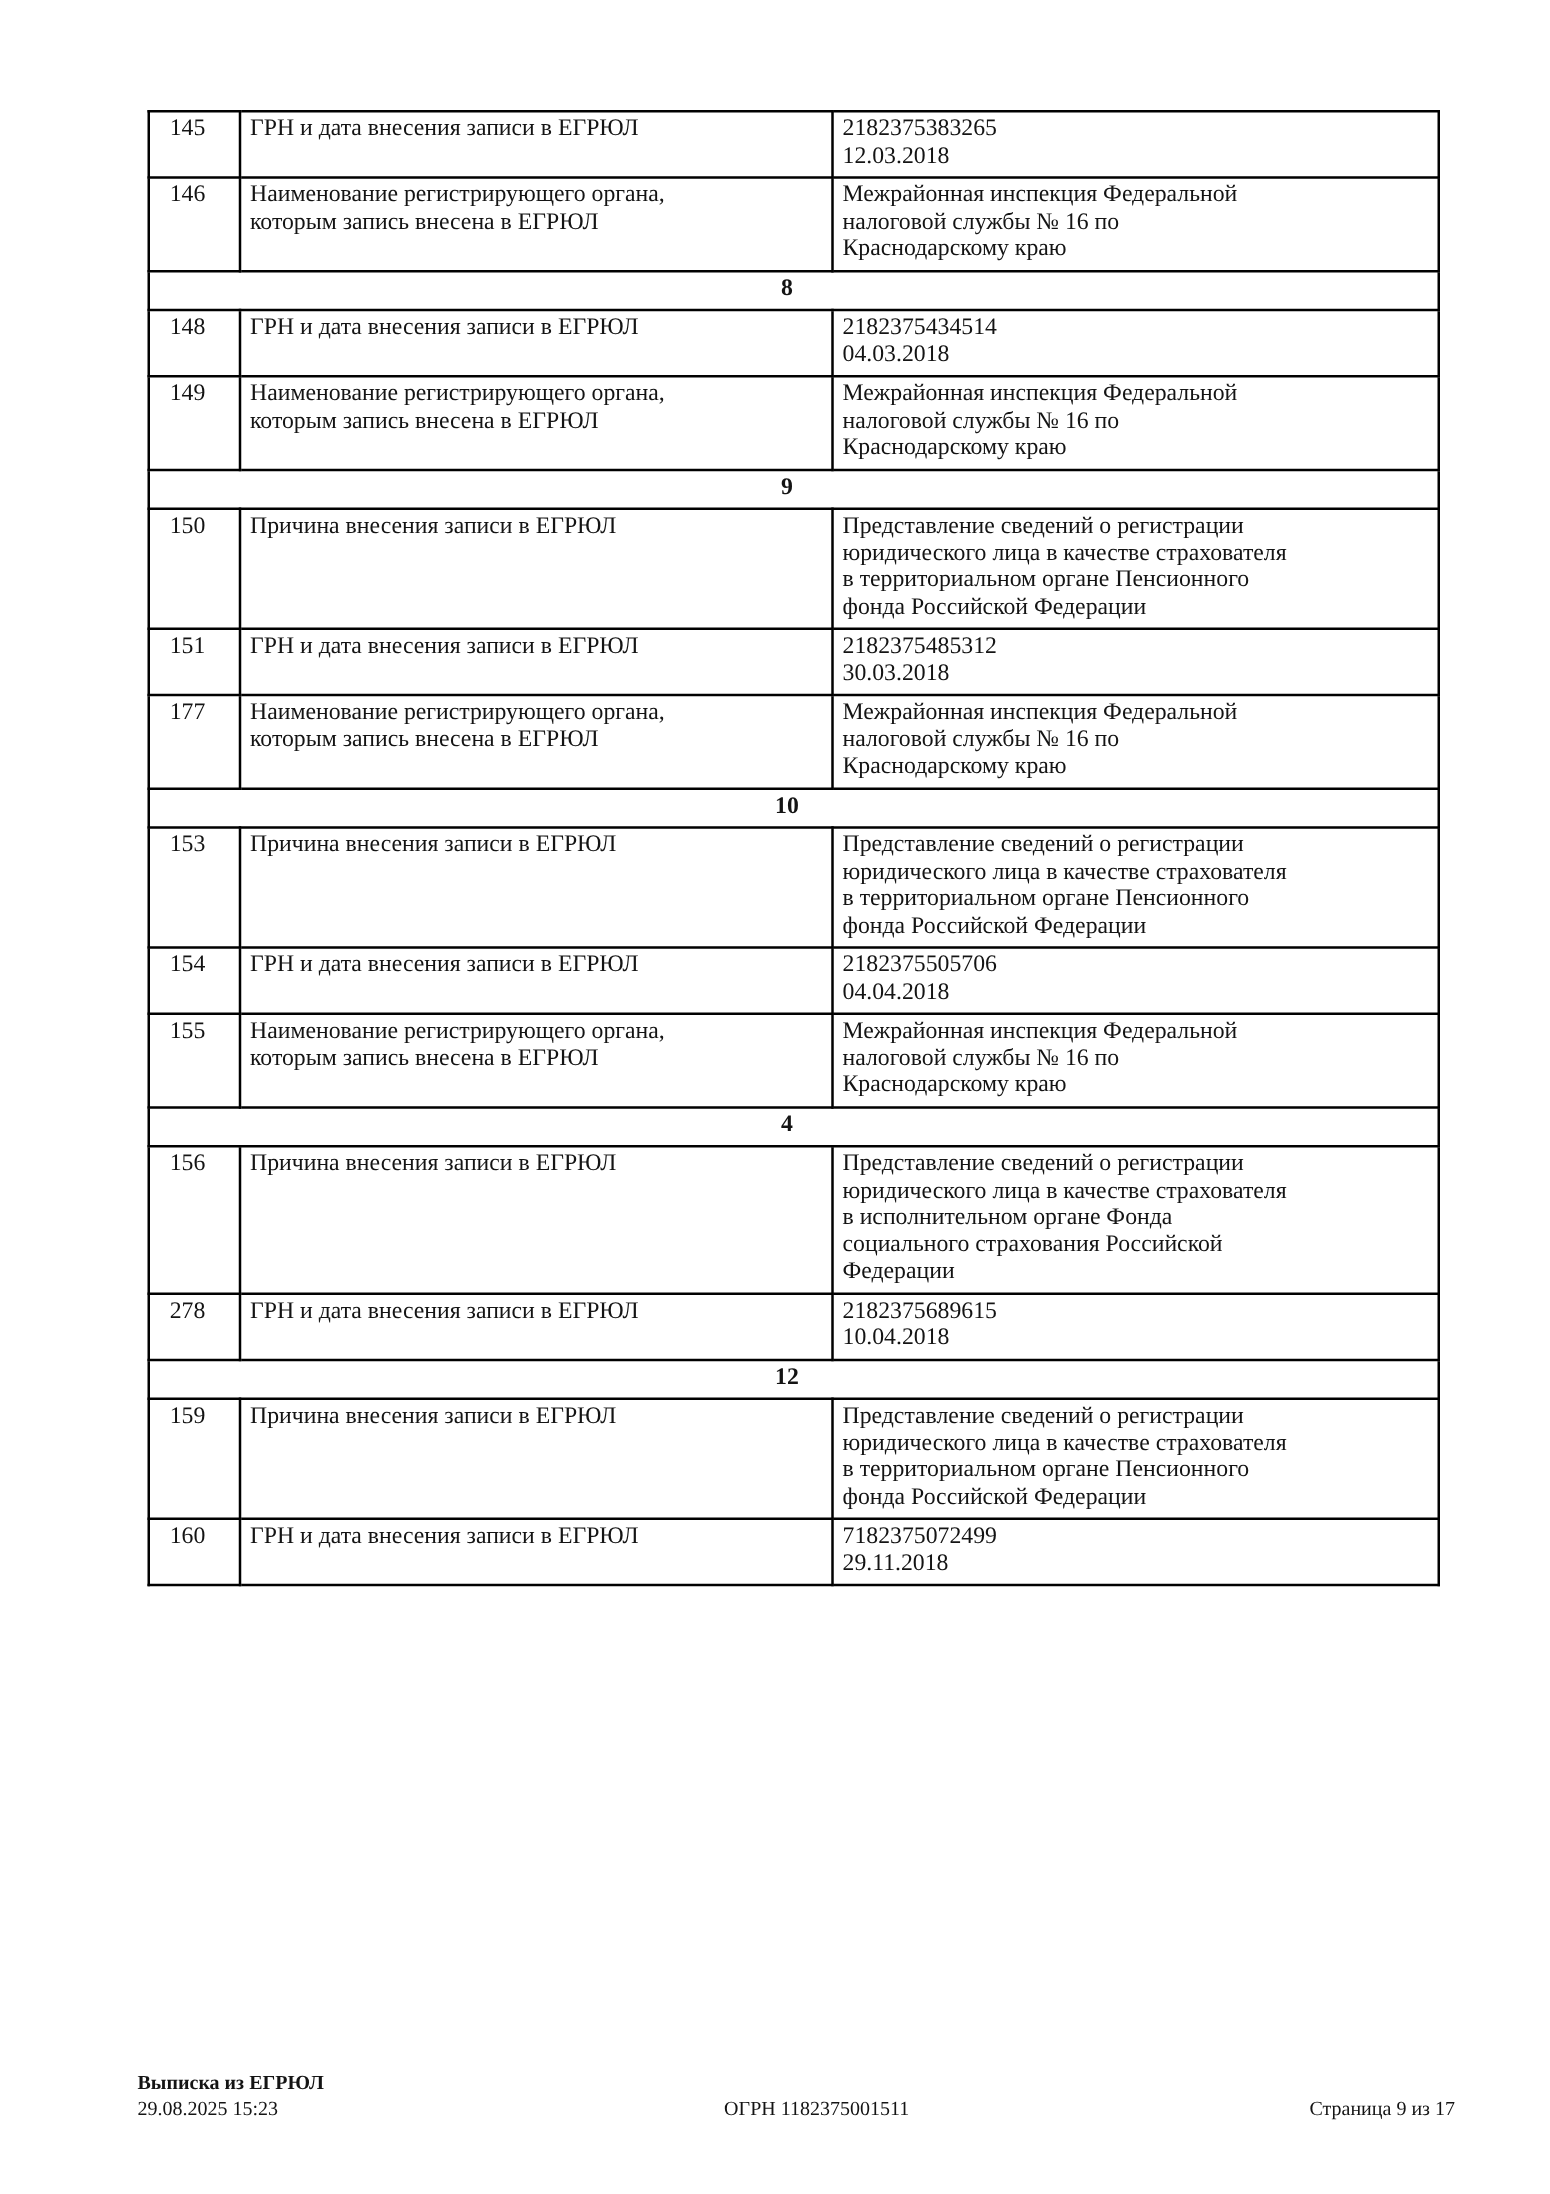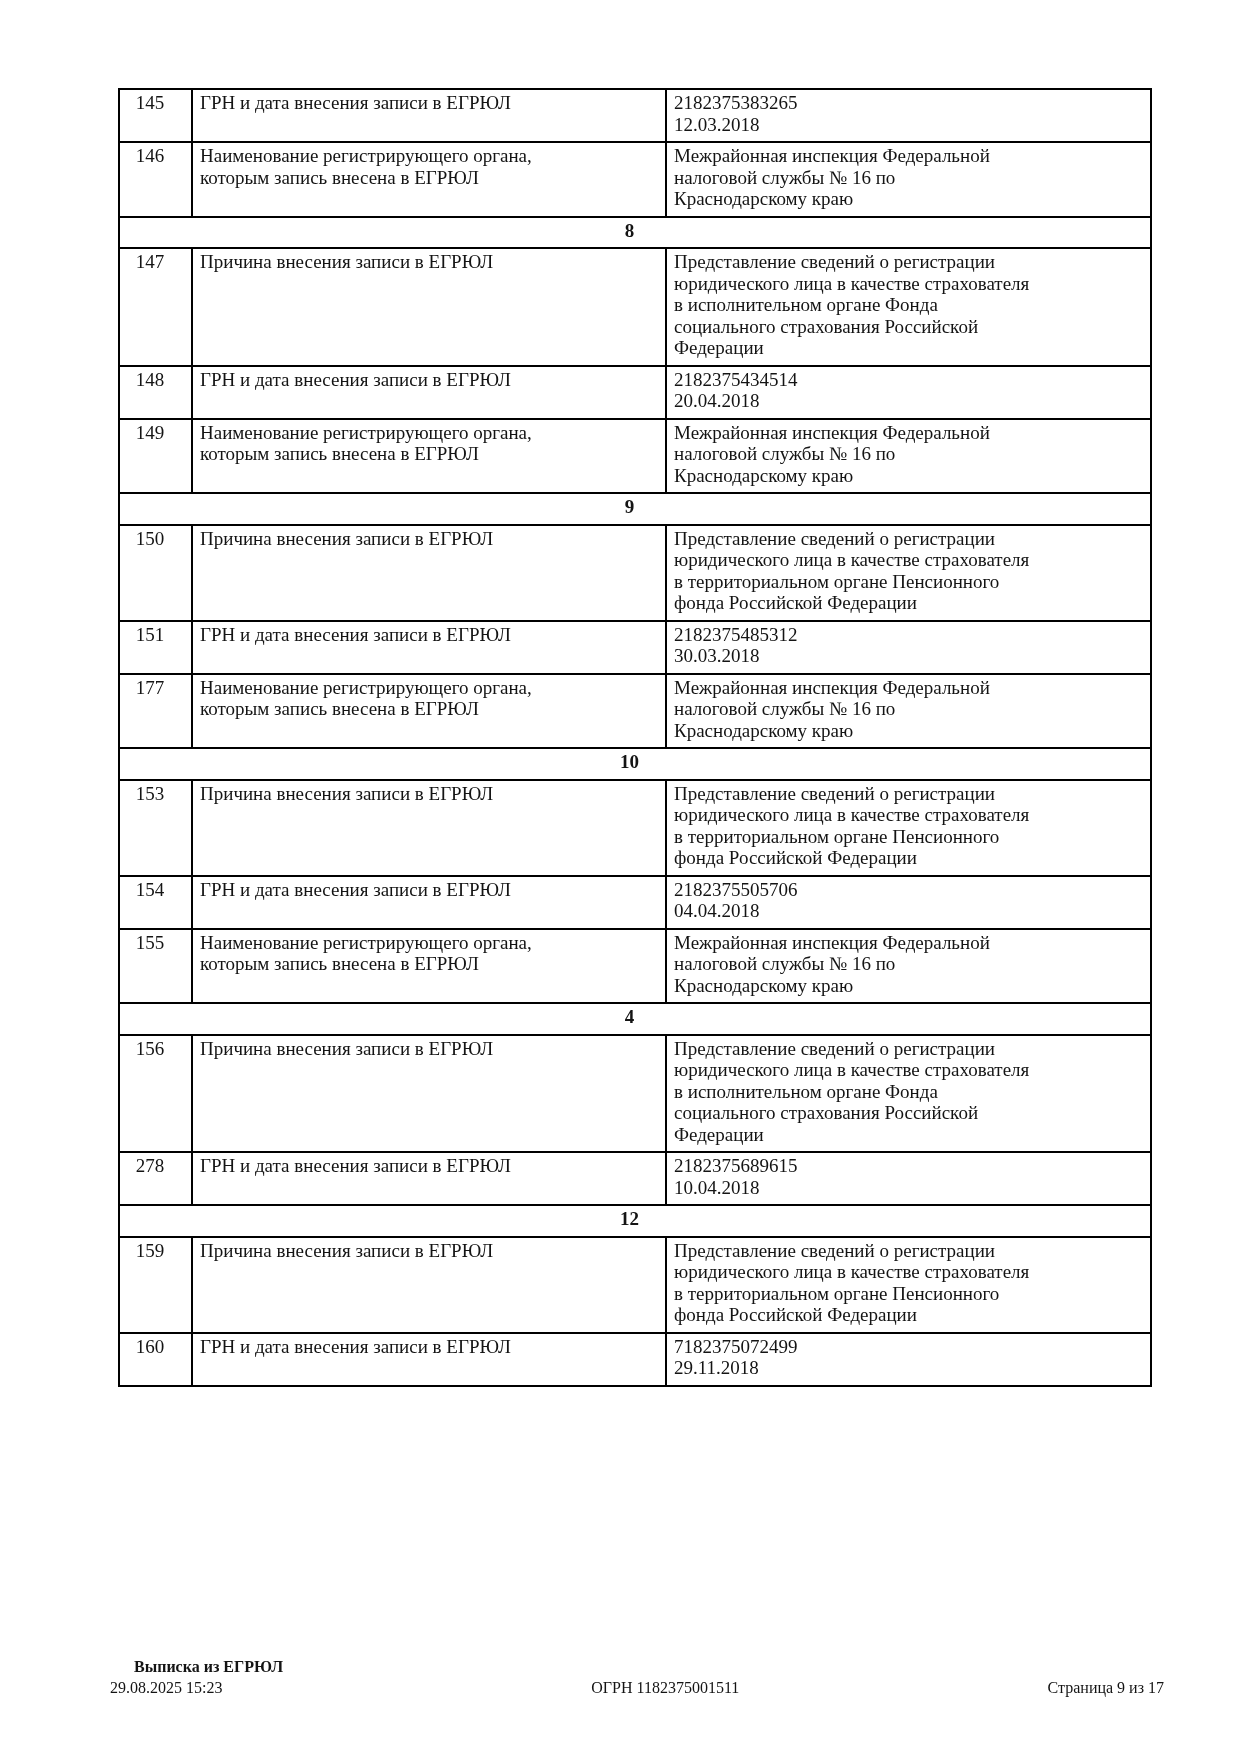--- a/index.html
+++ b/index.html
@@ -60,21 +60,20 @@
     top: 1656px;
     display: flex;
     justify-content: space-between;
     align-items: flex-end;
     font-size: 16px;
     line-height: 21px;
   }
   .footer .f-left {}
   .footer .f-left .doc-title {
     font-weight: 600;
-    margin-left: 24px;
   }
   .footer .f-center {
     text-align: center;
   }
   .footer .f-right {
     text-align: left;
   }
 </style>
 </head>
 <body>
@@ -99,33 +98,24 @@
           <td class="label-cell">Наименование регистрирующего органа,
 которым запись внесена в ЕГРЮЛ</td>
           <td class="value-cell">Межрайонная инспекция Федеральной
 налоговой службы № 16 по
 Краснодарскому краю</td>
         </tr>
         <tr>
           <td colspan="3" class="section-cell">8</td>
         </tr>
         <tr>
-          <td class="num-cell">147</td>
-          <td class="label-cell">Причина внесения записи в ЕГРЮЛ</td>
-          <td class="value-cell">Представление сведений о регистрации
-юридического лица в качестве страхователя
-в исполнительном органе Фонда
-социального страхования Российской
-Федерации</td>
-        </tr>
-        <tr>
           <td class="num-cell">148</td>
           <td class="label-cell">ГРН и дата внесения записи в ЕГРЮЛ</td>
           <td class="value-cell">2182375434514
-20.04.2018</td>
+04.03.2018</td>
         </tr>
         <tr>
           <td class="num-cell">149</td>
           <td class="label-cell">Наименование регистрирующего органа,
 которым запись внесена в ЕГРЮЛ</td>
           <td class="value-cell">Межрайонная инспекция Федеральной
 налоговой службы № 16 по
 Краснодарскому краю</td>
         </tr>
         <tr>

